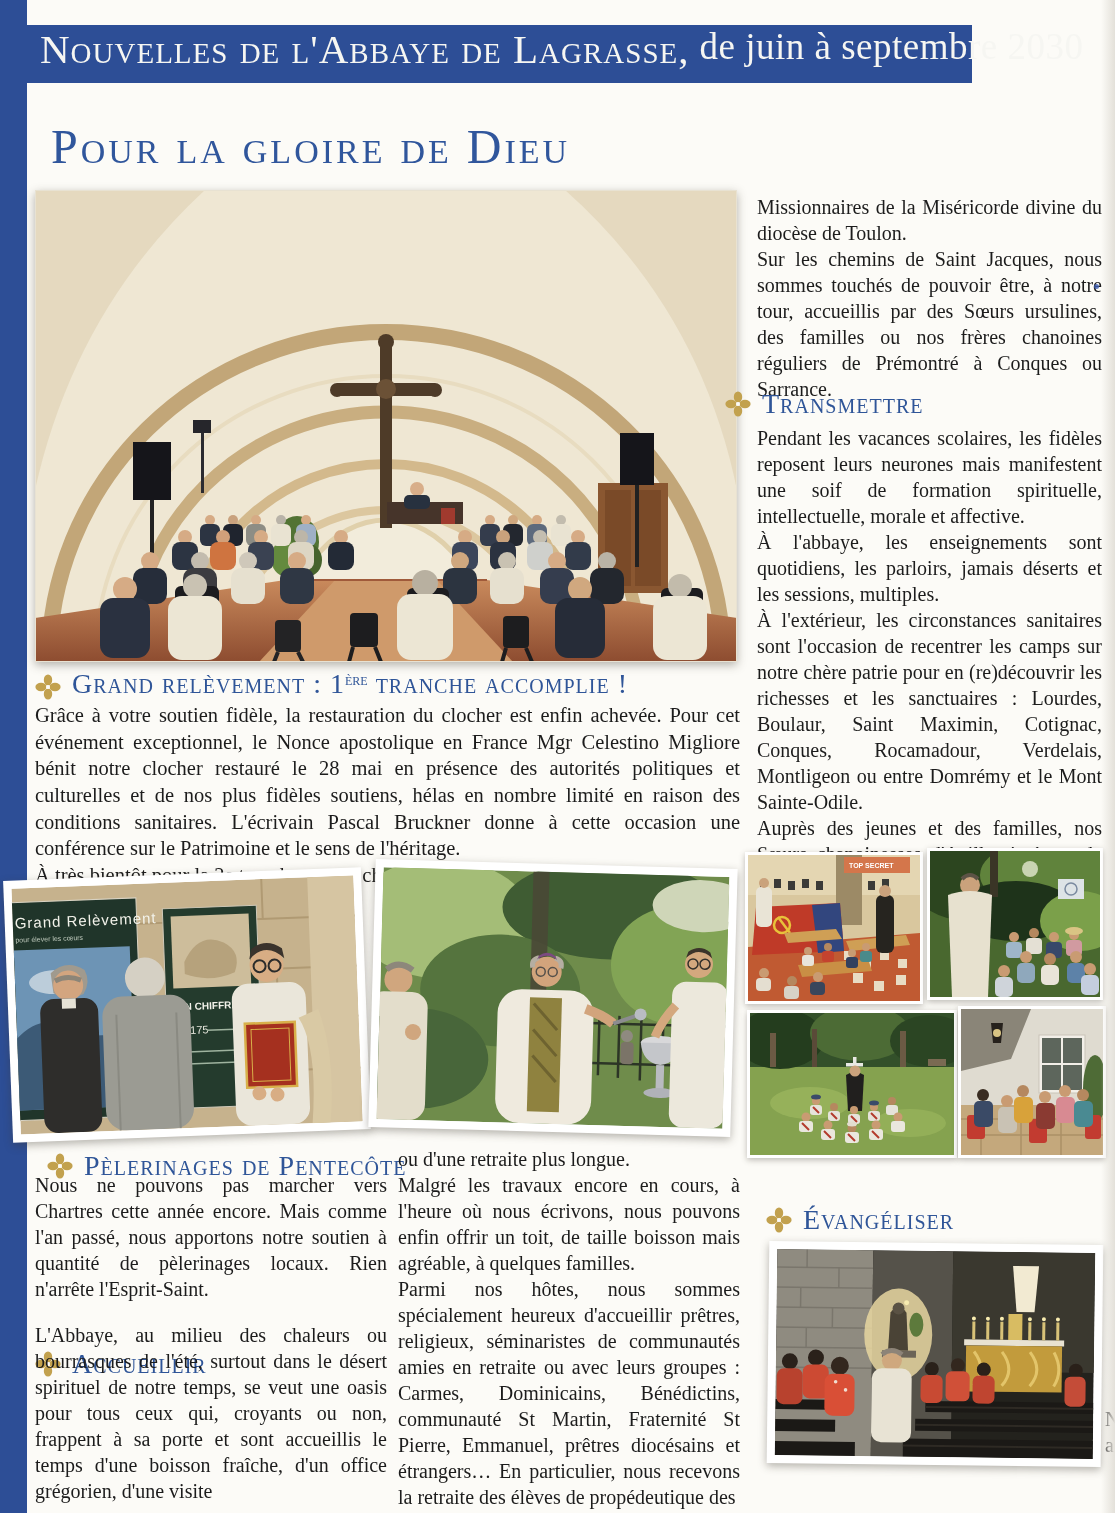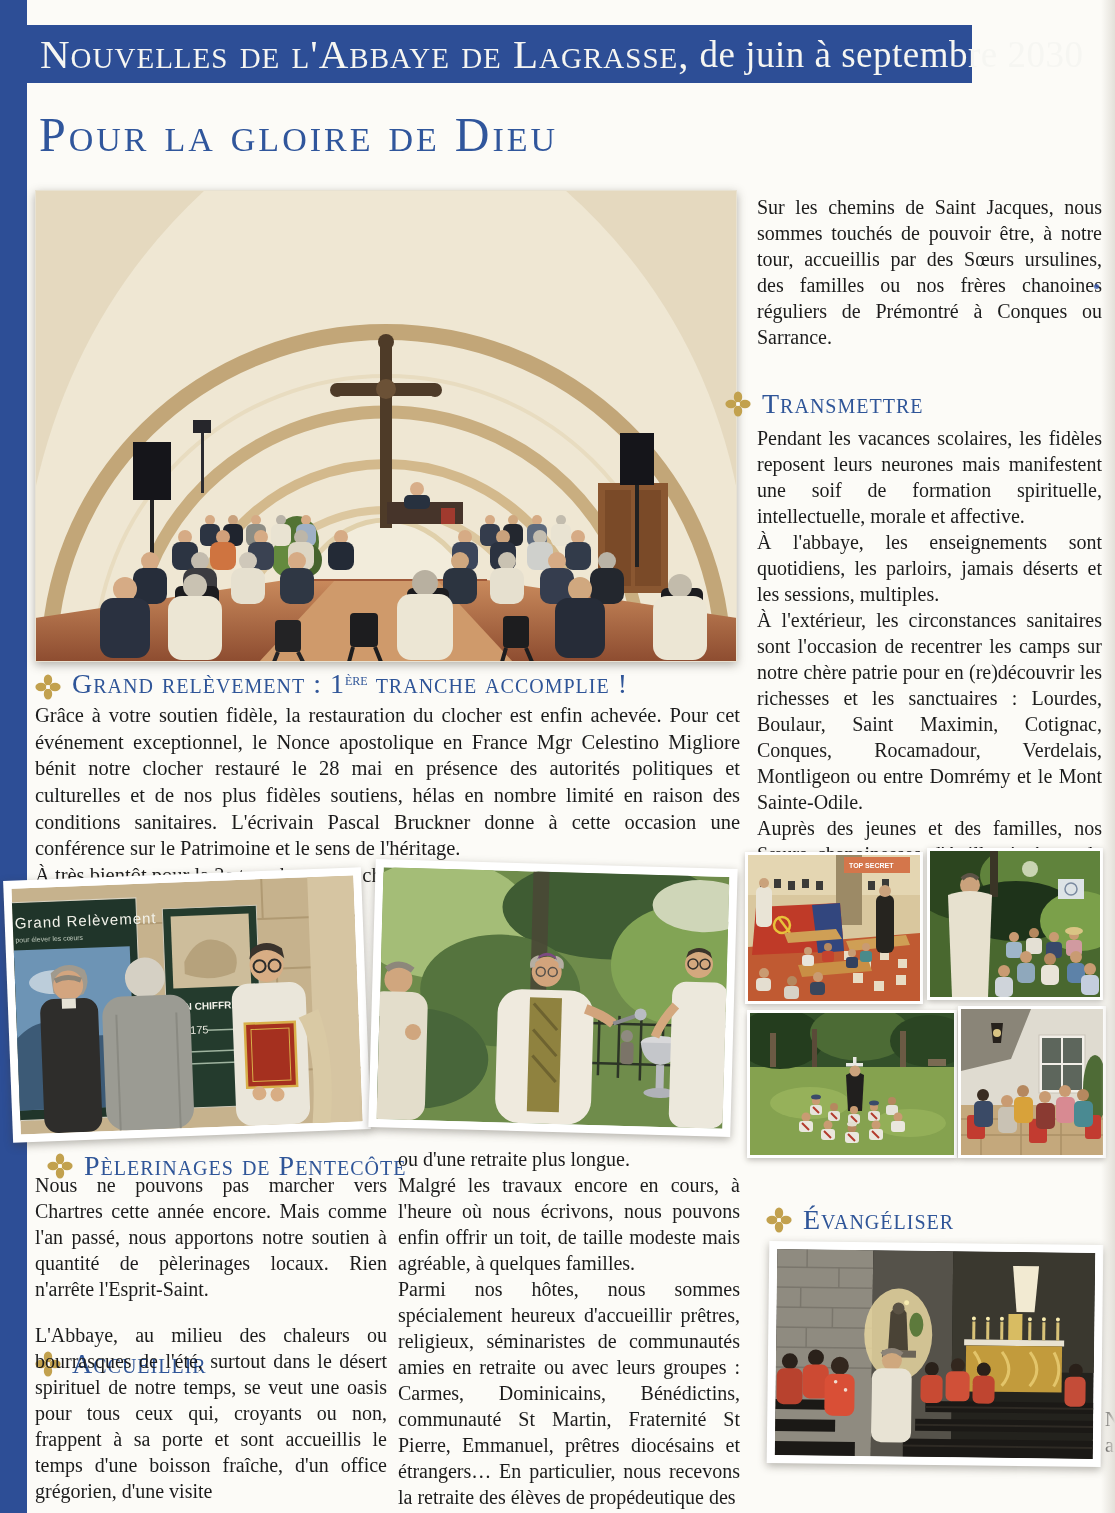--- a/index.html
+++ b/index.html
@@ -6,27 +6,27 @@
   .page{
     position:relative;width:1115px;height:1513px;margin:0 auto;
     background:#fcfbf7;overflow:hidden;
     font-family:"Liberation Serif","DejaVu Serif",serif;color:#1c1c1c;
   }
   .page::after{content:"";position:absolute;top:0;right:0;width:14px;height:100%;
     background:linear-gradient(to left,#e3e0d9,rgba(252,251,247,0));pointer-events:none;}
   .left-stripe{position:absolute;left:0;top:0;width:27px;height:1513px;background:#2d4e96;}
   .banner{
     position:absolute;left:0;top:25px;width:972px;height:58px;background:#2d4e96;
-    display:flex;align-items:center;padding-left:40px;box-sizing:border-box;
+    display:flex;padding-left:40px;box-sizing:border-box;
     color:#f6f6f2;white-space:nowrap;
   }
   .banner .sc{font-variant:small-caps;font-size:41px;letter-spacing:1px;}
   .banner .lc{font-size:37px;margin-left:10px;letter-spacing:0.5px;}
   .page-title{
-    position:absolute;left:35px;top:103px;margin:4px;color:#30569c;
+    position:absolute;left:35px;top:103px;margin:16px;color:#30569c;
     font-variant:small-caps;font-weight:500;font-size:48px;letter-spacing:3px;
   }
   
   .body-text{font-size:20px;line-height:1.3;text-align:justify;}
   .body-text p{margin:0;}
   .col{position:absolute;}
   .sec-head{display:flex;align-items:center;gap:11px;margin:0 0 4px 0;}
   .sec-title{color:#2f5598;font-variant:small-caps;font-weight:500;font-size:28px;letter-spacing:1px;white-space:nowrap;}
   .sec-title sup{font-size:0.62em;vertical-align:0.45em;letter-spacing:0;}
   .flower{flex:0 0 auto;}
@@ -182,20 +182,21 @@
         <rect x="468" y="426" width="26" height="32" rx="4" fill="#1d1d1f"></rect>
           <path d="M471,458 L467,472 M491,458 L497,472" stroke="#1d1d1f" stroke-width="4"></path>
         <rect x="240" y="430" width="26" height="32" rx="4" fill="#232325"></rect>
           <path d="M243,462 L239,472 M263,462 L268,472" stroke="#232325" stroke-width="4"></path>
       </g>
       <rect width="702" height="472" fill="none" stroke="#e8e2d2" stroke-width="2"></rect>
     </svg>
   </figure>
 
   <div class="col body-text" style="left:757px;top:194px;width:345px;">
+    <p>Missionnaires de la Miséricorde divine du diocèse de Toulon.</p>
     <p>Sur les chemins de Saint Jacques, nous sommes touchés de pouvoir être, à notre tour, accueillis par des Sœurs ursulines, des familles ou nos frères chanoines réguliers de Prémontré à Conques ou Sarrance.</p>
   </div>
 
   <div class="col" style="left:725px;top:388px;">
     <h2 class="sec-head" style="margin:0;">
       <svg class="flower" width="26" height="26" viewBox="0 0 26 26">
         <g fill="#c2a14e">
             <ellipse cx="13" cy="6" rx="4.2" ry="5.6"></ellipse>
             <ellipse cx="13" cy="20" rx="4.2" ry="5.6"></ellipse>
             <ellipse cx="6" cy="13" rx="5.6" ry="4.2"></ellipse>
@@ -360,21 +361,21 @@
       </svg>
       <span class="sec-title">Accueillir</span>
     </h2>
   </div>
   <div class="col body-text" style="left:35px;top:1322px;width:352px;">
     <p>L'Abbaye, au milieu des chaleurs ou bourrasques de l'été, surtout dans le désert spirituel de notre temps, se veut une oasis pour tous ceux qui, croyants ou non, frappent à sa porte et sont accueillis le temps d'une boisson fraîche, d'un office grégorien, d'une visite</p>
   </div>
 
   <div class="col body-text" style="left:398px;top:1146px;width:342px;">
     <p>ou d'une retraite plus longue.</p>
-    <p>Malgré les travaux encore en cours, à l'heure où nous écrivons, nous pouvons enfin offrir un toit, de taille modeste mais agréable, à quelques familles.</p>
+    <p>Malgré les travaux encore en cours, à l'heure où nous écrivons, nous pouvons enfin offrir un toit, de taille boisson mais agréable, à quelques familles.</p>
     <p>Parmi nos hôtes, nous sommes spécialement heureux d'accueillir prêtres, religieux, séminaristes de communautés amies en retraite ou avec leurs groupes : Carmes, Dominicains, Bénédictins, communauté St Martin, Fraternité St Pierre, Emmanuel, prêtres diocésains et étrangers… En particulier, nous recevons la retraite des élèves de propédeutique des</p>
   </div>
 
   <div class="col" style="left:745px;top:845px;width:362px;height:322px;">
     <figure class="photo grid-photo" style="left:0;top:7px;margin:0;">
       <svg width="172" height="146" viewBox="0 0 172 146">
         <rect width="172" height="146" fill="#d9c79e"></rect>
         <rect width="172" height="40" fill="#e4d6b2"></rect>
         <rect x="88" y="0" width="26" height="70" fill="#9c8a66"></rect>
         <rect x="96" y="2" width="66" height="16" fill="#d4764b"></rect>

